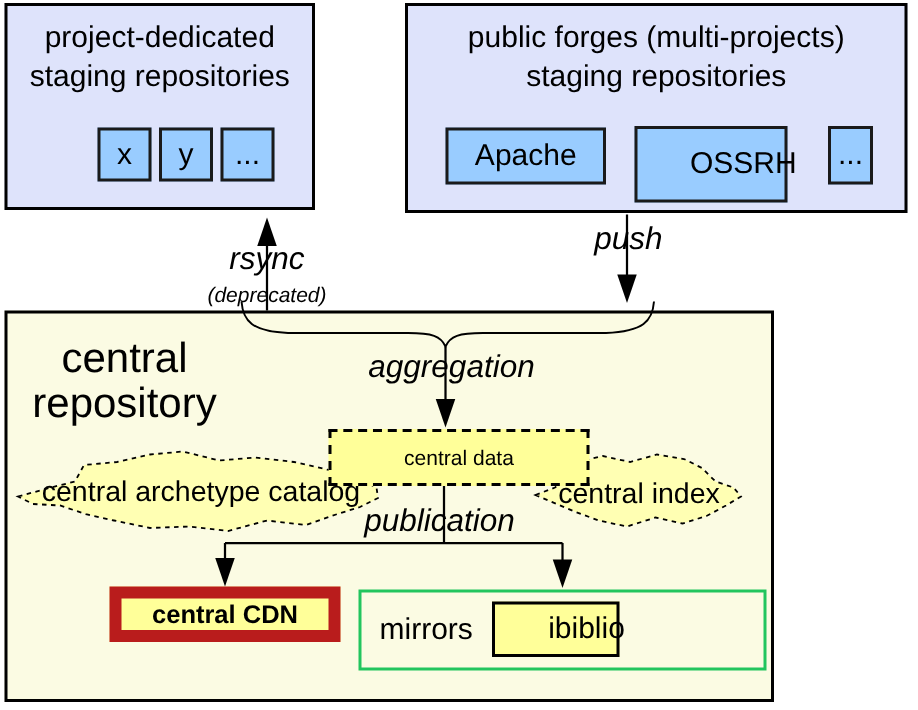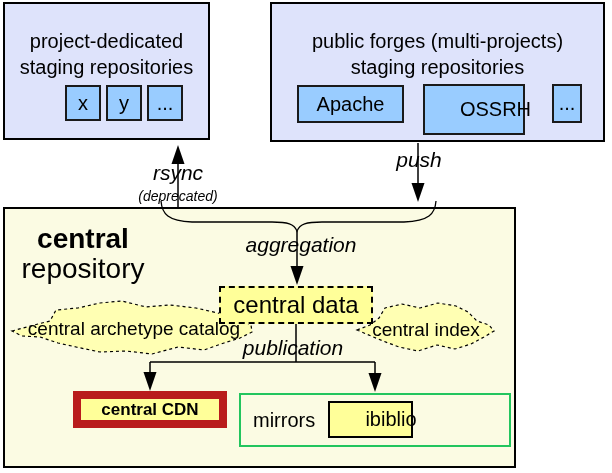--- a/index.html
+++ b/index.html
@@ -8,33 +8,33 @@
     --centralbg:#fbfbe3;
     --yellow:#ffff99;
     --cloud:#ffffb3;
     --ink:#000000;
   }
   *{box-sizing:border-box;margin:0;padding:0;}
   body{font-family:"Liberation Sans",sans-serif;background:#ffffff;color:var(--ink);}
   #canvas{position:relative;width:612px;height:473px;background:#ffffff;overflow:hidden;}
 
   .outerbox{position:absolute;border:2px solid #000;background:var(--topbox);}
-  .boxtitle{position:absolute;left:0;right:0;text-align:center;font-size:20px;line-height:26px;margin-top:16px;}
+  .boxtitle{position:absolute;left:0;right:0;text-align:center;font-size:20px;line-height:26px;}
   .chip{position:absolute;border:2px solid #1a1a1a;background:var(--blue);
         display:flex;align-items:center;justify-content:center;font-size:20px;}
 
   .centralbox{position:absolute;left:3px;top:207px;width:513px;height:261px;
               border:2px solid #000;background:var(--centralbg);}
   .centraltitle{position:absolute;left:12px;top:224px;width:142px;text-align:center;
                 font-size:28px;line-height:30px;z-index:2;}
-  .centraltitle .l1{font-weight:bold;}
+  .centraltitle .l1{font-weight:normal;}
 
-  .datachip{position:absolute;left:219px;top:286px;width:154px;height:38px;
+  .datachip{position:absolute;left:219px;top:286px;width:174px;height:38px;
             border:2px dashed #000;background:var(--yellow);
-            display:flex;align-items:center;justify-content:center;font-size:24px;z-index:2;}
+            display:flex;align-items:center;justify-content:center;font-size:14px;z-index:2;}
   .cdnchip{position:absolute;left:73px;top:391px;width:154px;height:37px;
            border:8px solid #b91c1c;background:var(--yellow);font-weight:bold;
            display:flex;align-items:center;justify-content:center;font-size:17px;z-index:2;}
   .mirrorsbox{position:absolute;left:239px;top:393px;width:272px;height:54px;
               border:2px solid #22c55e;background:var(--centralbg);z-index:2;}
   .mirrorslabel{position:absolute;left:12px;top:0;height:100%;display:flex;align-items:center;font-size:20px;}
   .mchip{position:absolute;top:6px;height:37px;border:2px solid #000;background:var(--yellow);
          display:flex;align-items:center;justify-content:center;font-size:20px;}
 
   .lbl{position:absolute;font-style:italic;font-size:21px;text-align:center;white-space:nowrap;z-index:4;}

